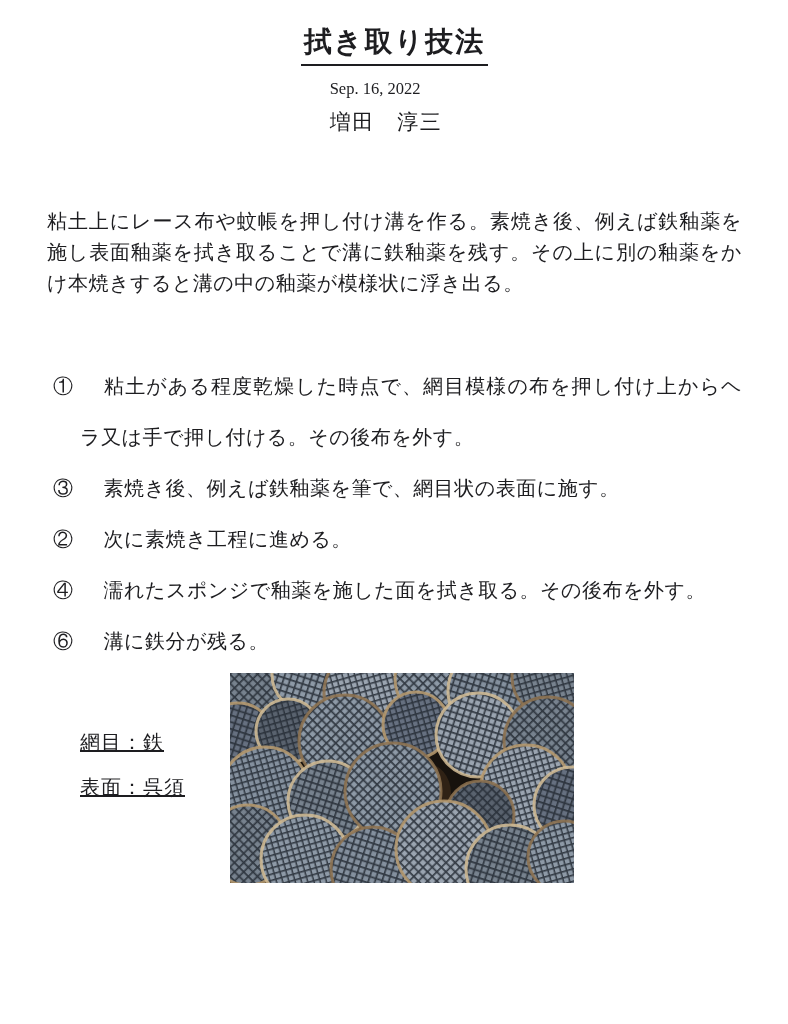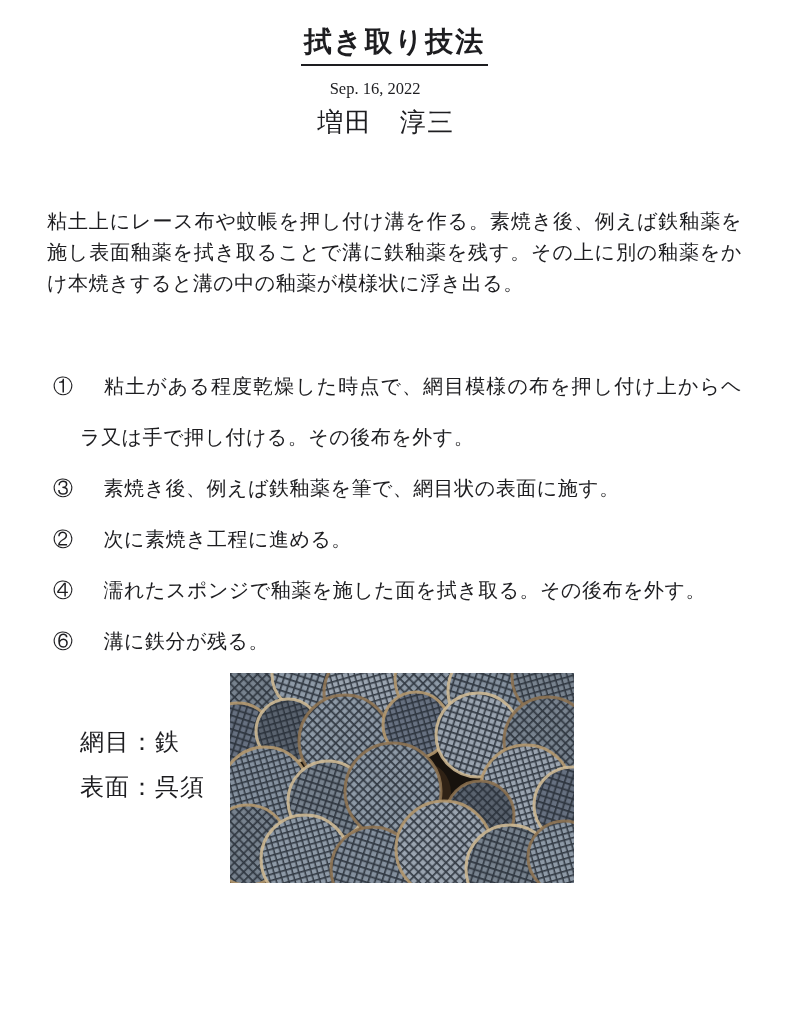--- a/index.html
+++ b/index.html
@@ -29,21 +29,21 @@
     border-bottom: 2px solid #1d1d20;
     padding: 0 3px 2px 3px;
   }
   .byline { text-align: center; margin-top: 13px; }
   .date {
     font-size: 16.5px;
     line-height: 20px;
     padding-right: 39px;
   }
   .author {
-    font-size: 26px;
+    font-size: 21px;
     line-height: 27px;
     margin-top: 10px;
     padding-right: 17px;
     letter-spacing: 1.5px;
   }
   
   .intro {
     margin: 70px 0 0 0;
     font-size: 20px;
     line-height: 31px;
@@ -68,22 +68,23 @@
   
   .figure-row {
     display: flex;
     margin-top: 6px;
   }
   .captions {
     box-sizing: border-box;
     width: 183px;
     flex: 0 0 183px;
     padding: 58px 8px 0 33px;
-    font-size: 24px;
+    font-size: 20px;
     letter-spacing: 1px;
+    text-decoration: underline;
   }
   .caption { line-height: 23px; }
   .caption + .caption { margin-top: 22px; }
   .photo {
     width: 344px;
     height: 210px;
     flex: 0 0 344px;
   }
   .photo svg { display: block; width: 344px; height: 210px; }
 </style>

